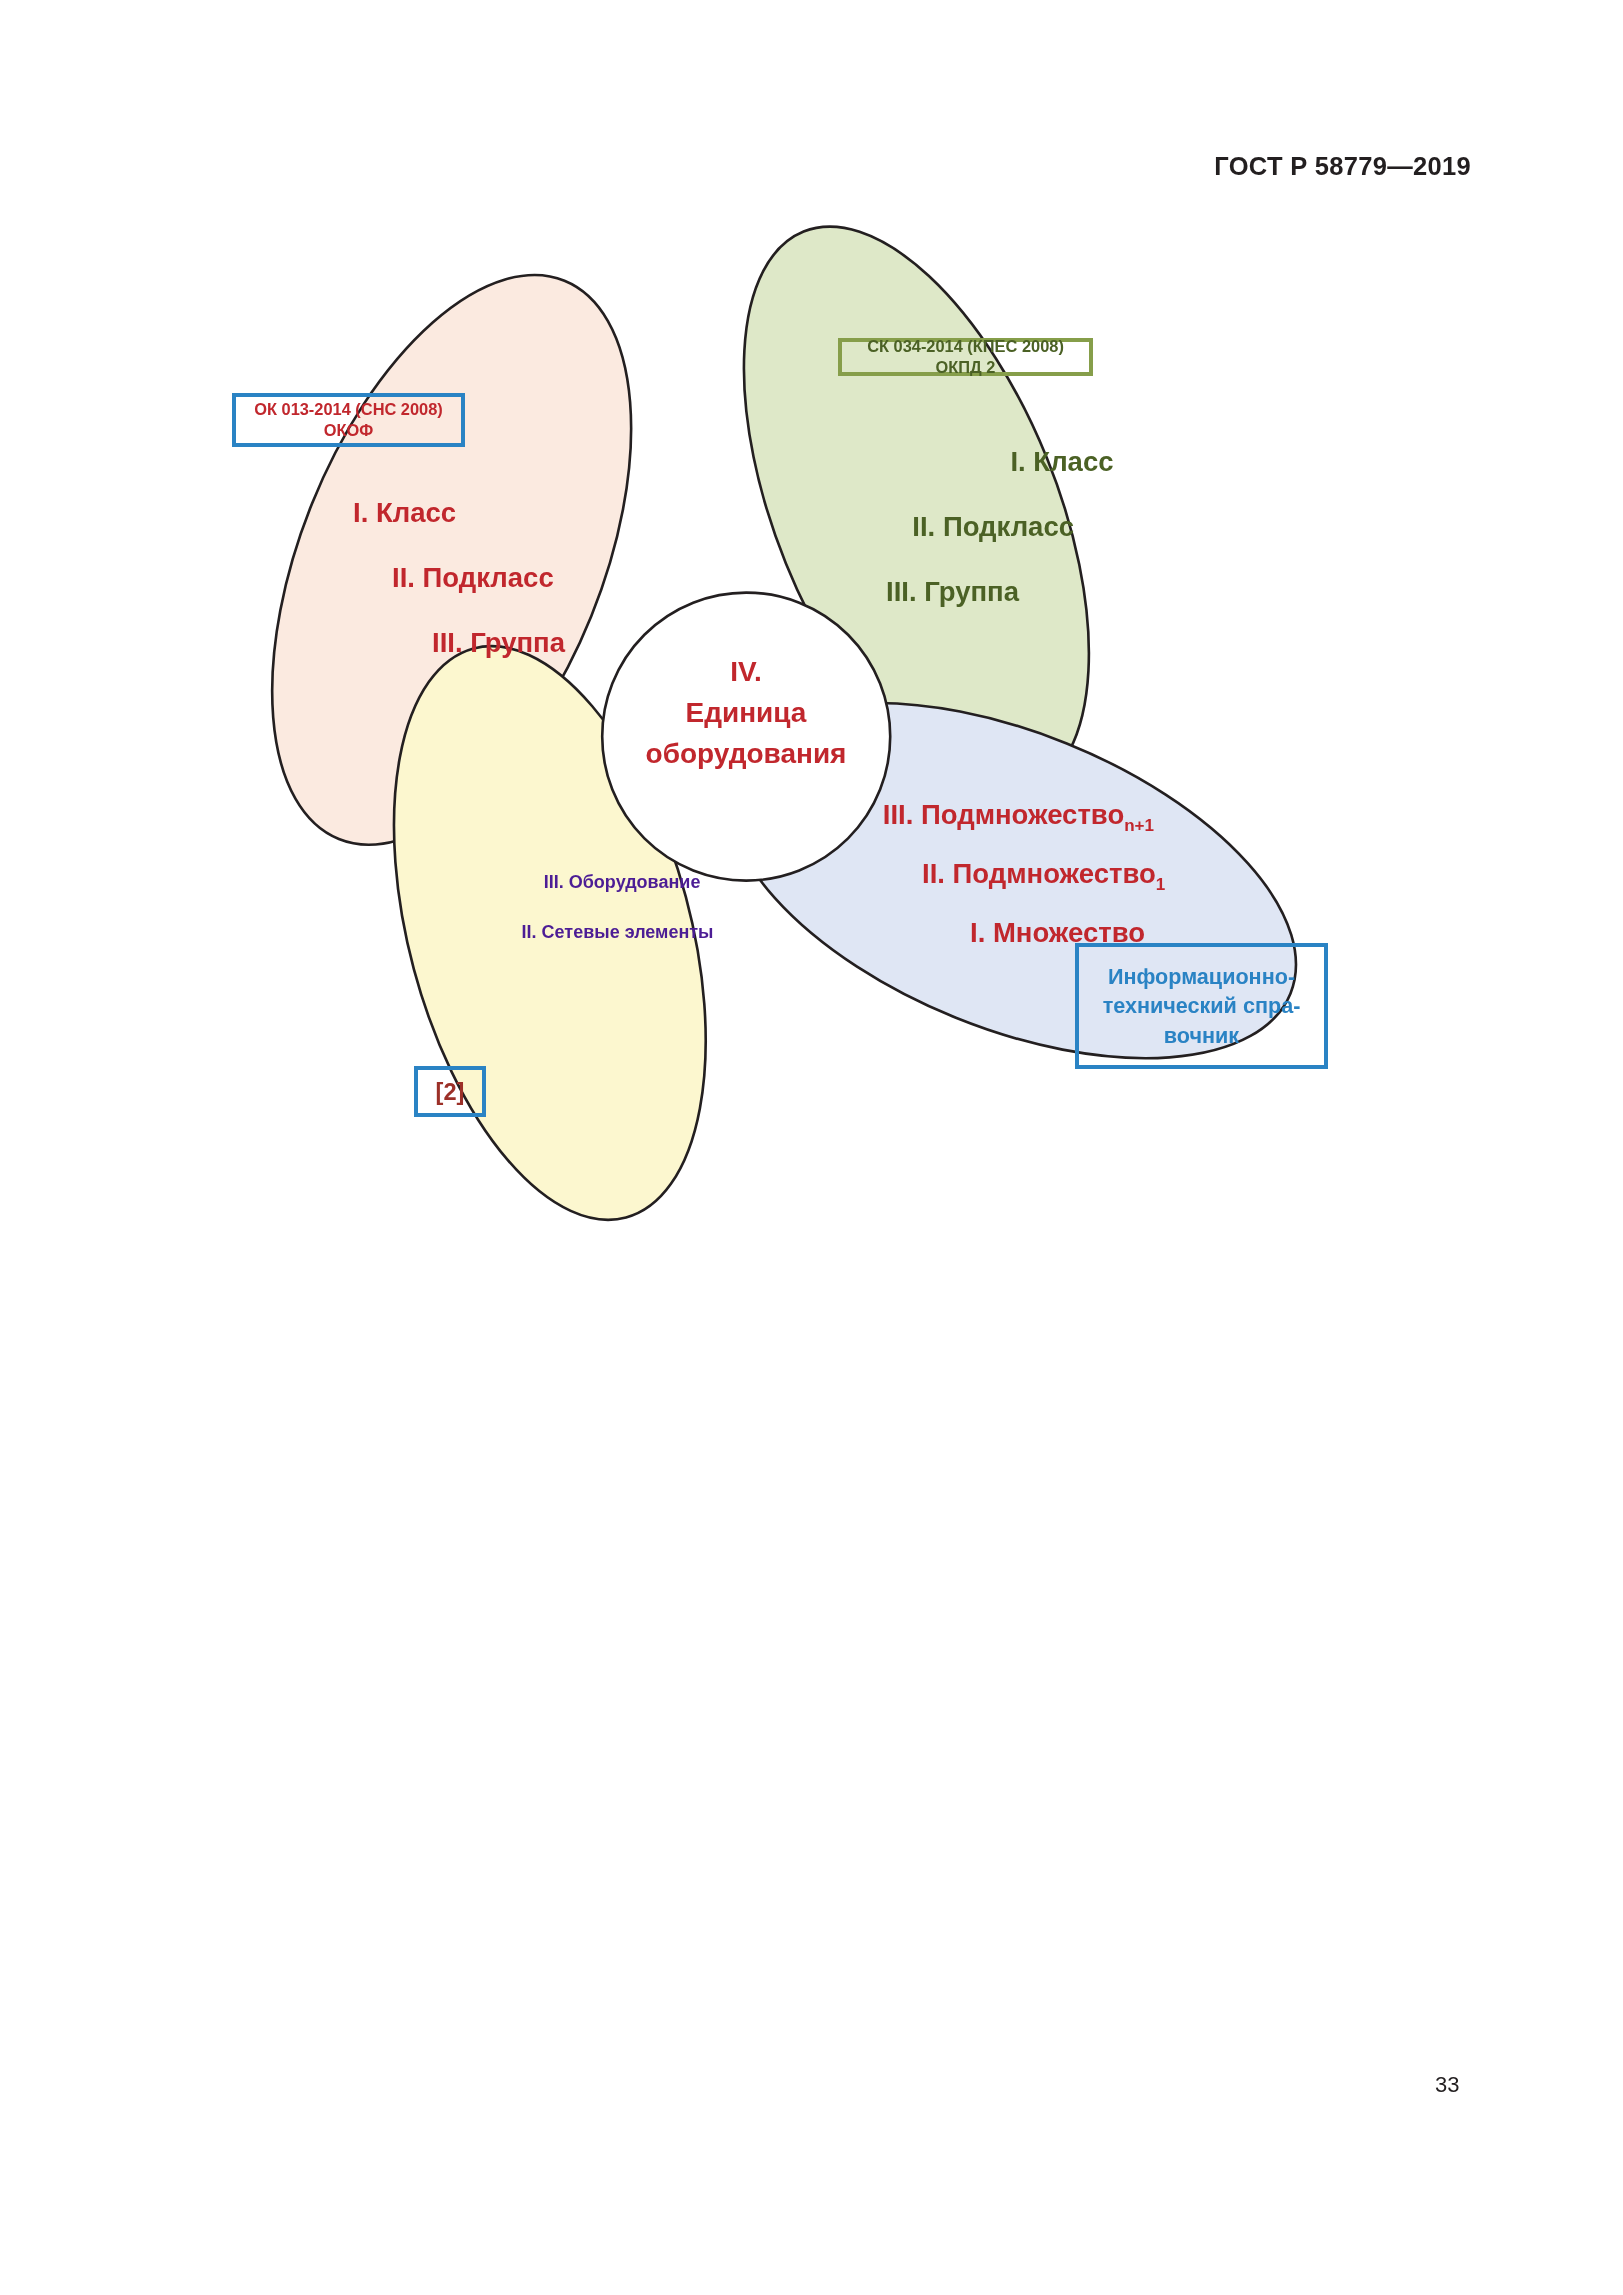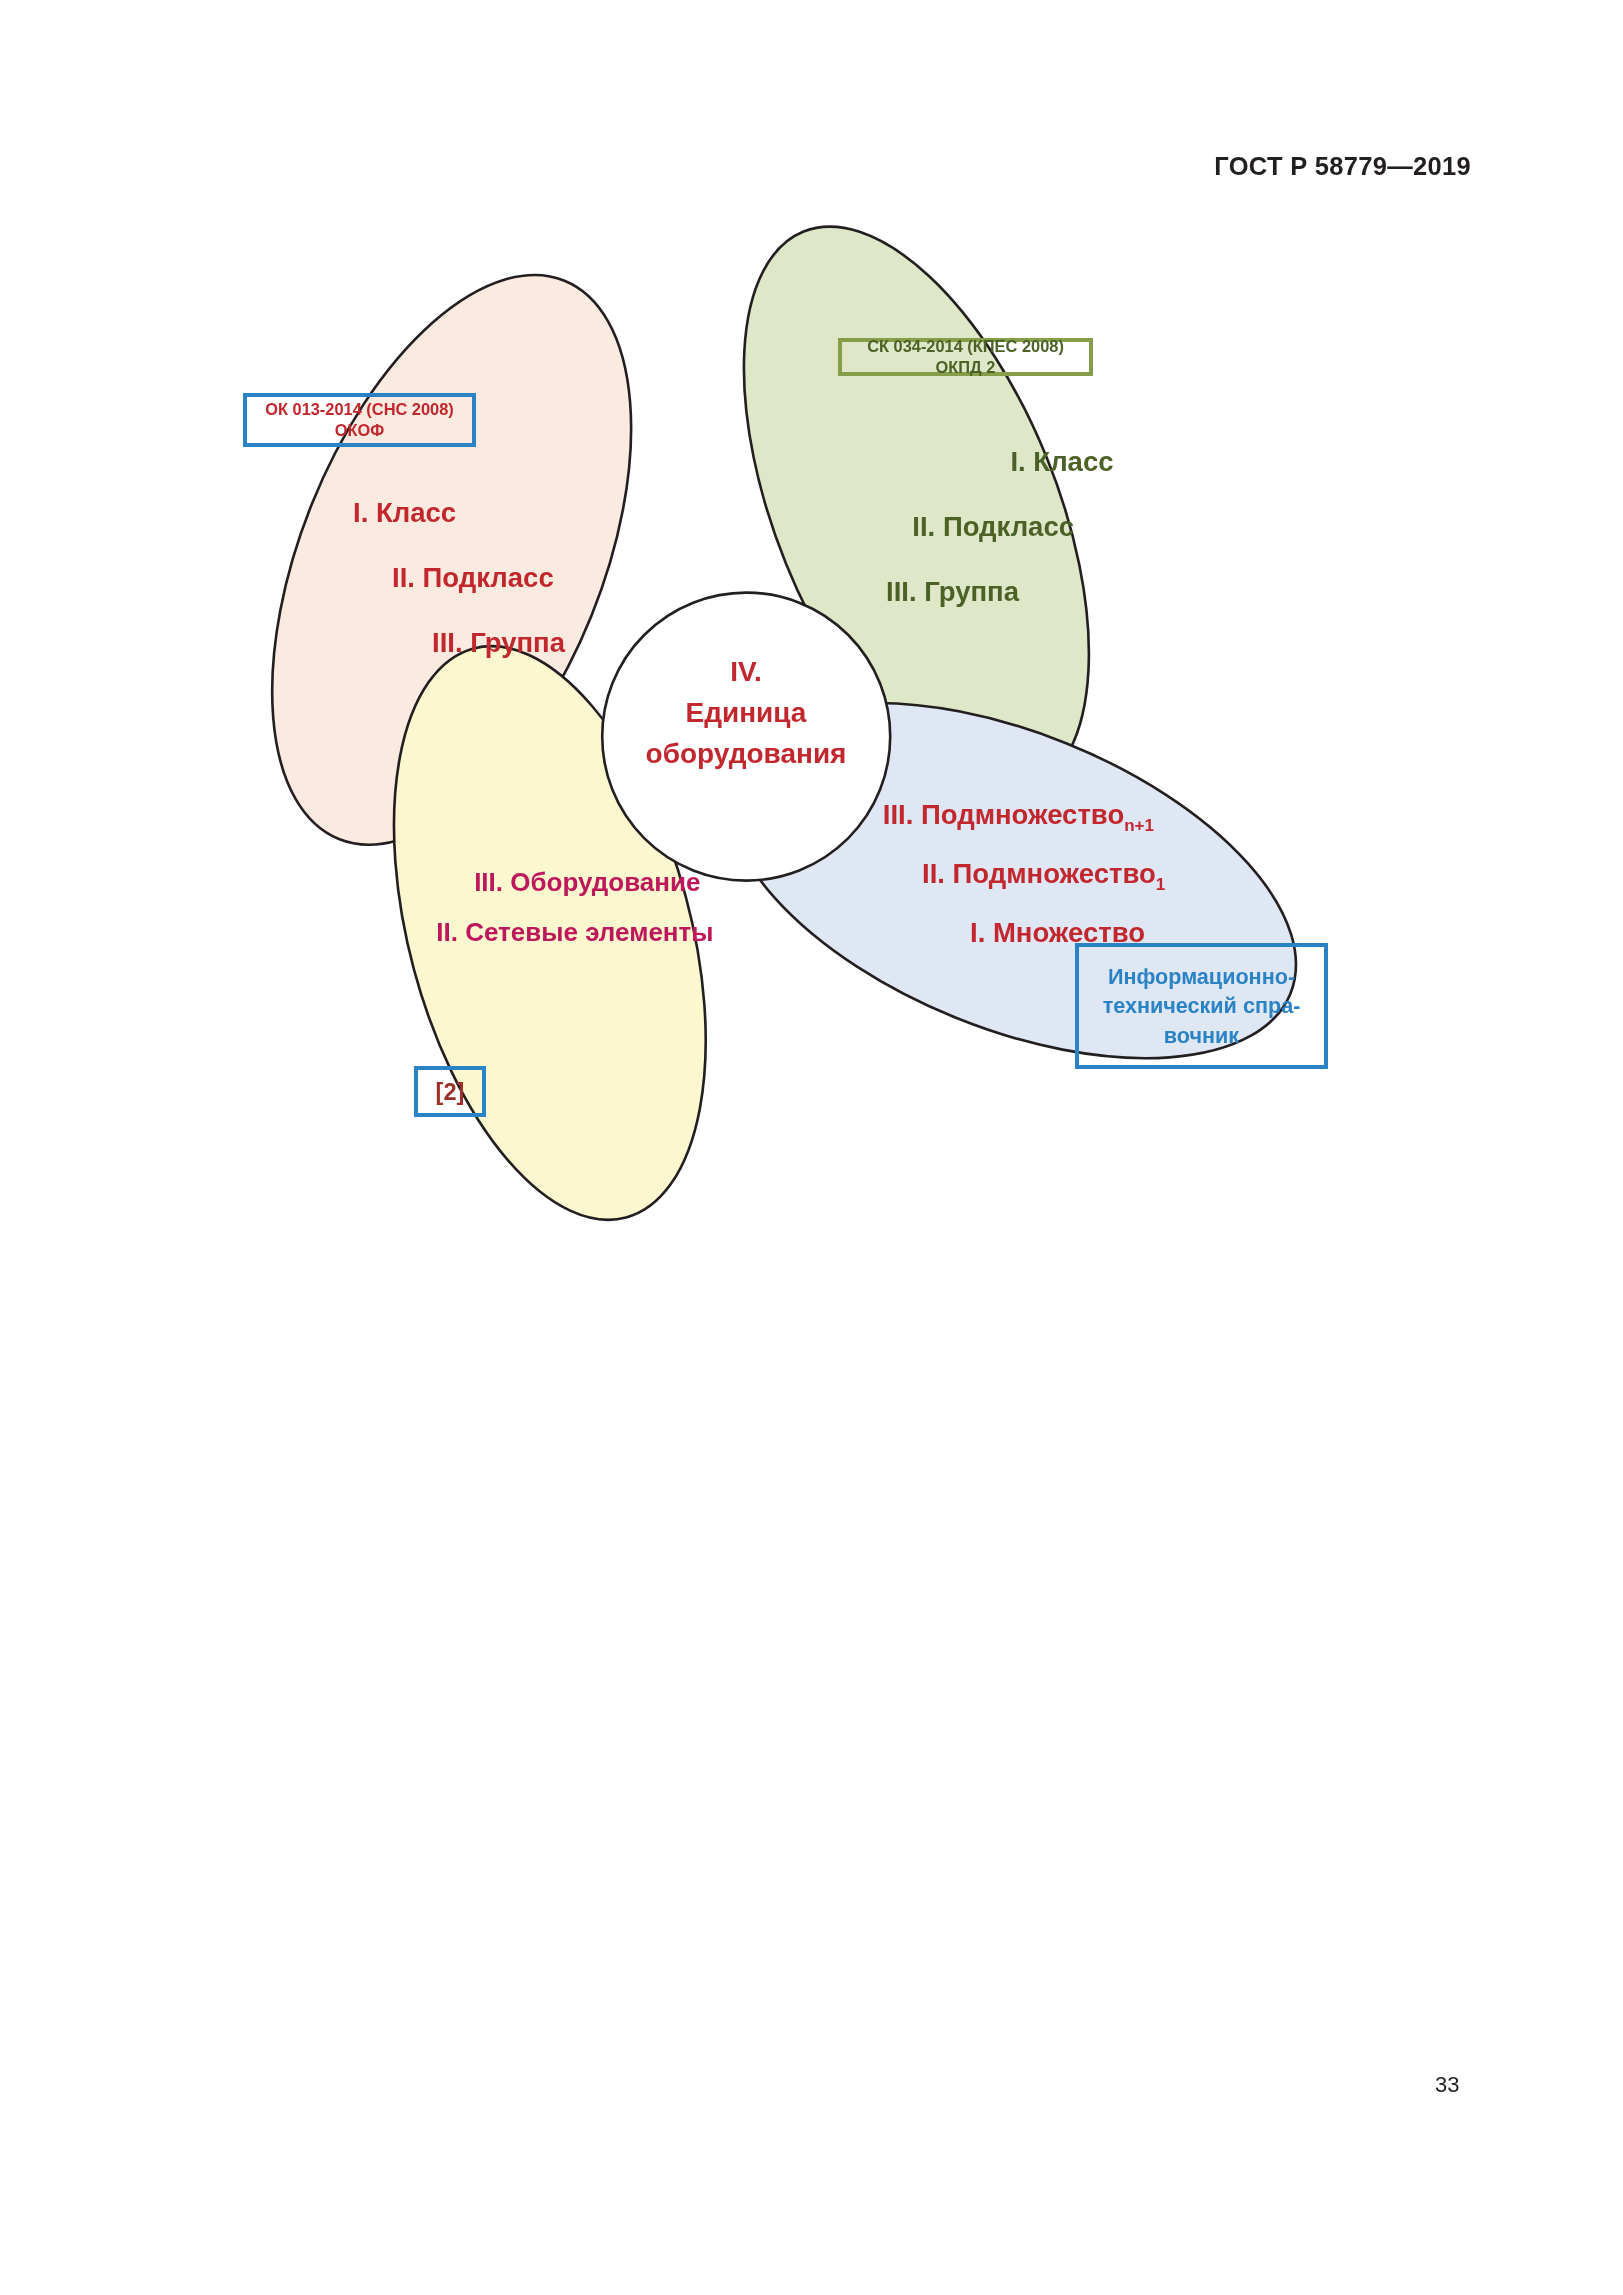--- a/index.html
+++ b/index.html
@@ -74,21 +74,21 @@
     flex-direction: column;
     align-items: center;
     justify-content: center;
     text-align: center;
     font-weight: bold;
   }
   .label-box span { display: block; white-space: nowrap; }
 
   
   #okof-box {
-    left: 243px; top: 393px;
+    left: 232px; top: 393px;
     width: 233px; height: 54px;
     border: 4.6px solid #2a83c4;
     color: #c1272d;
     font-size: 16.4px;
     line-height: 21px;
   }
   #pink-list {
     left: 327px; top: 480px;
     width: 327px;
     color: #c1272d;
@@ -161,22 +161,22 @@
     border: 4.6px solid #2a83c4;
     color: #2a83c4;
     font-size: 21.6px;
     line-height: 29.5px;
   }
 
   
   #yellow-list {
     left: 340px; top: 857px;
     width: 380px;
-    color: #be185d;
-    font-size: 26px;
+    color: #4c1d95;
+    font-size: 18px;
     font-weight: bold;
     line-height: 50px;
     text-align: right;
   }
   #yellow-list .li { display: block; white-space: nowrap; }
   #yellow-list .li.i1 { padding-right: 19.6px; }
   #yellow-list .li.i2 { padding-right: 6.5px; }
   #yellow-list .li.i3 { padding-right: 0px; }
   #ref2-box {
     left: 414px; top: 1066px;

